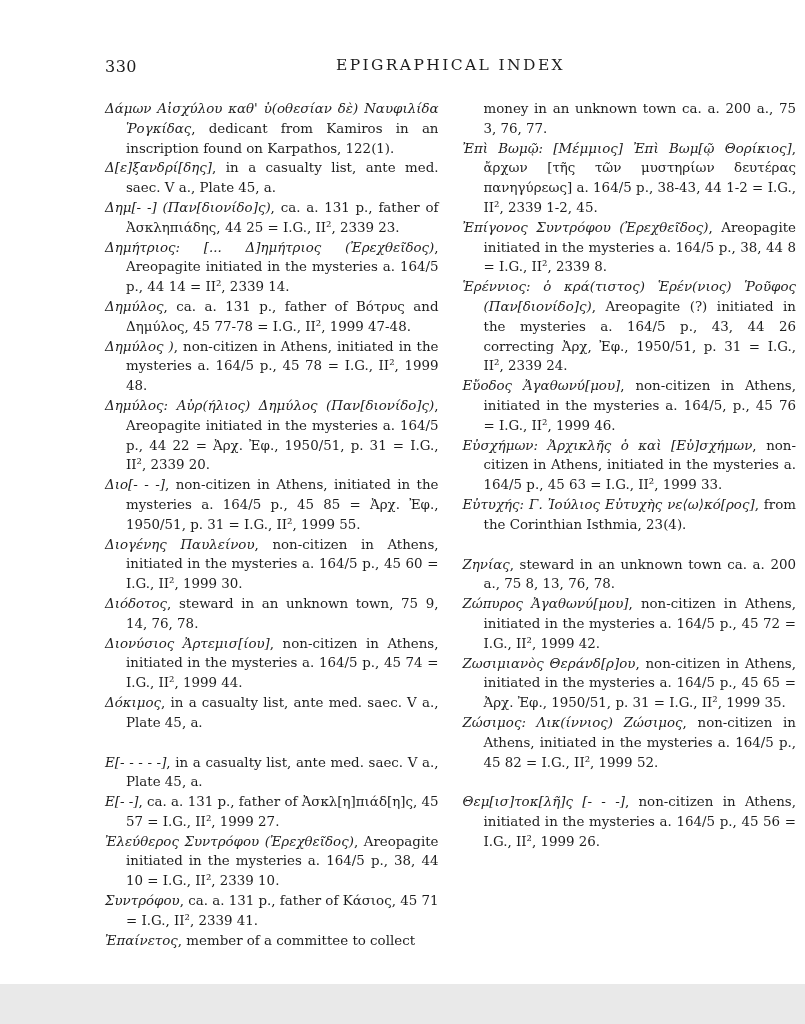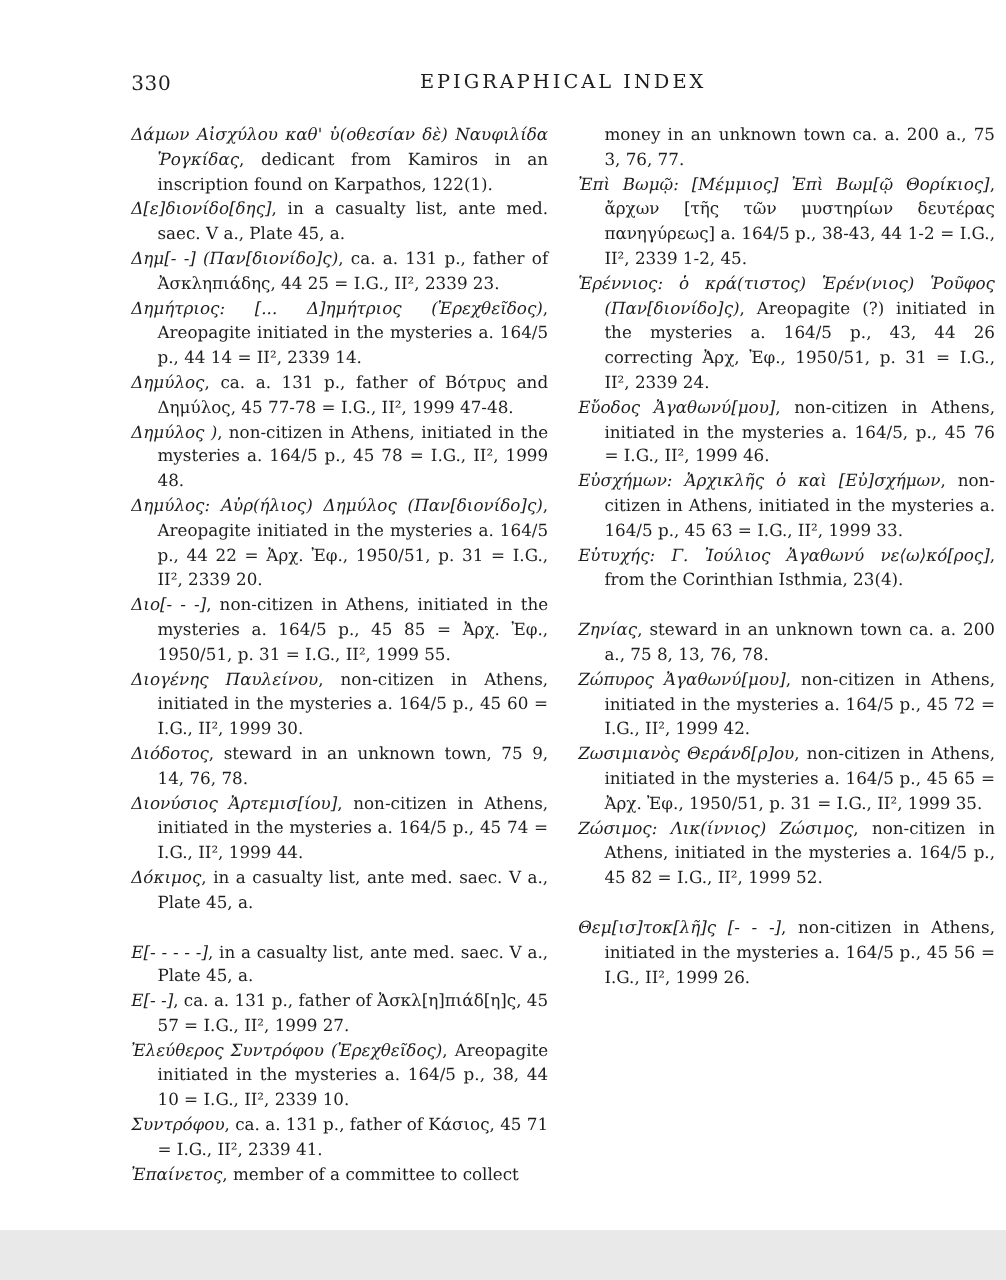--- a/index.html
+++ b/index.html
@@ -41,44 +41,45 @@
 <body>
 
 <div class="page">
   <div class="header">
     <span class="page-num">330</span>
     <span class="title">EPIGRAPHICAL INDEX</span>
   </div>
   <div class="columns">
     <div class="col" id="col-left">
         <p class="entry"><span class="head">Δάμων Αἰσχύλου καθ' ὑ(οθεσίαν δὲ) Ναυφιλίδα Ῥογκίδας</span><span>, dedicant from Kamiros in an inscription found on Karpathos, 122(1).</span></p>
-        <p class="entry"><span class="head">Δ[ε]διονίδο[δης]</span><span>, in a casualty list, ante med. saec. V a., Plate 45, a.</span></p>
+        <p class="entry"><span class="head">Δ[ε]ξανδρί[δης]</span><span>, in a casualty list, ante med. saec. V a., Plate 45, a.</span></p>
         <p class="entry"><span class="head">Δημ[- -] (Παν[διονίδο]ς)</span><span>, ca. a. 131 p., father of Ἀσκληπιάδης, 44 25 = I.G., II², 2339 23.</span></p>
         <p class="entry"><span class="head">Δημήτριος: [... Δ]ημήτριος (Ἐρεχθεῖδος)</span><span>, Areopagite initiated in the mysteries a. 164/5 p., 44 14 = II², 2339 14.</span></p>
         <p class="entry"><span class="head">Δημύλος</span><span>, ca. a. 131 p., father of Βότρυς and Δημύλος, 45 77-78 = I.G., II², 1999 47-48.</span></p>
         <p class="entry"><span class="head">Δημύλος )</span><span>, non-citizen in Athens, initiated in the mysteries a. 164/5 p., 45 78 = I.G., II², 1999 48.</span></p>
         <p class="entry"><span class="head">Δημύλος: Αὐρ(ήλιος) Δημύλος (Παν[διονίδο]ς)</span><span>, Areopagite initiated in the mysteries a. 164/5 p., 44 22 = Ἀρχ. Ἐφ., 1950/51, p. 31 = I.G., II², 2339 20.</span></p>
         <p class="entry"><span class="head">Διο[- - -]</span><span>, non-citizen in Athens, initiated in the mysteries a. 164/5 p., 45 85 = Ἀρχ. Ἐφ., 1950/51, p. 31 = I.G., II², 1999 55.</span></p>
         <p class="entry"><span class="head">Διογένης Παυλείνου</span><span>, non-citizen in Athens, initiated in the mysteries a. 164/5 p., 45 60 = I.G., II², 1999 30.</span></p>
         <p class="entry"><span class="head">Διόδοτος</span><span>, steward in an unknown town, 75 9, 14, 76, 78.</span></p>
         <p class="entry"><span class="head">Διονύσιος Ἀρτεμισ[ίου]</span><span>, non-citizen in Athens, initiated in the mysteries a. 164/5 p., 45 74 = I.G., II², 1999 44.</span></p>
         <p class="entry"><span class="head">Δόκιμος</span><span>, in a casualty list, ante med. saec. V a., Plate 45, a.</span></p>
         <p class="entry gap"><span class="head">Ε[- - - - -]</span><span>, in a casualty list, ante med. saec. V a., Plate 45, a.</span></p>
         <p class="entry"><span class="head">Ε[- -]</span><span>, ca. a. 131 p., father of Ἀσκλ[η]πιάδ[η]ς, 45 57 = I.G., II², 1999 27.</span></p>
         <p class="entry"><span class="head">Ἐλεύθερος Συντρόφου (Ἐρεχθεῖδος)</span><span>, Areopagite initiated in the mysteries a. 164/5 p., 38, 44 10 = I.G., II², 2339 10.</span></p>
         <p class="entry"><span class="head">Συντρόφου</span><span>, ca. a. 131 p., father of Κάσιος, 45 71 = I.G., II², 2339 41.</span></p>
         <p class="entry"><span class="head">Ἐπαίνετος</span><span>, member of a committee to collect</span></p>
       </div>
     <div class="col" id="col-right">
         <p class="entry continuation"><span>money in an unknown town ca. a. 200 a., 75 3, 76, 77.</span></p>
         <p class="entry"><span class="head">Ἐπὶ Βωμῷ: [Μέμμιος] Ἐπὶ Βωμ[ῷ Θορίκιος]</span><span>, ἄρχων [τῆς τῶν μυστηρίων δευτέρας πανηγύρεως] a. 164/5 p., 38-43, 44 1-2 = I.G., II², 2339 1-2, 45.</span></p>
+        <p class="entry"><span class="head">Ἐπίγονος Συντρόφου (Ἐρεχθεῖδος)</span><span>, Areopagite initiated in the mysteries a. 164/5 p., 38, 44 8 = I.G., II², 2339 8.</span></p>
         <p class="entry"><span class="head">Ἑρέννιος: ὁ κρά(τιστος) Ἑρέν(νιος) Ῥοῦφος (Παν[διονίδο]ς)</span><span>, Areopagite (?) initiated in the mysteries a. 164/5 p., 43, 44 26 correcting Ἀρχ, Ἐφ., 1950/51, p. 31 = I.G., II², 2339 24.</span></p>
         <p class="entry"><span class="head">Εὔοδος Ἀγαθωνύ[μου]</span><span>, non-citizen in Athens, initiated in the mysteries a. 164/5, p., 45 76 = I.G., II², 1999 46.</span></p>
         <p class="entry"><span class="head">Εὐσχήμων: Ἀρχικλῆς ὁ καὶ [Εὐ]σχήμων</span><span>, non-citizen in Athens, initiated in the mysteries a. 164/5 p., 45 63 = I.G., II², 1999 33.</span></p>
-        <p class="entry"><span class="head">Εὐτυχής: Γ. Ἰούλιος Ἀγαθωνύ νε⟨ω⟩κό[ρος]</span><span>, from the Corinthian Isthmia, 23(4).</span></p>
+        <p class="entry"><span class="head">Εὐτυχής: Γ. Ἰούλιος Εὐτυχὴς νε⟨ω⟩κό[ρος]</span><span>, from the Corinthian Isthmia, 23(4).</span></p>
         <p class="entry gap"><span class="head">Ζηνίας</span><span>, steward in an unknown town ca. a. 200 a., 75 8, 13, 76, 78.</span></p>
         <p class="entry"><span class="head">Ζώπυρος Ἀγαθωνύ[μου]</span><span>, non-citizen in Athens, initiated in the mysteries a. 164/5 p., 45 72 = I.G., II², 1999 42.</span></p>
         <p class="entry"><span class="head">Ζωσιμιανὸς Θεράνδ[ρ]ου</span><span>, non-citizen in Athens, initiated in the mysteries a. 164/5 p., 45 65 = Ἀρχ. Ἐφ., 1950/51, p. 31 = I.G., II², 1999 35.</span></p>
         <p class="entry"><span class="head">Ζώσιμος: Λικ(ίννιος) Ζώσιμος</span><span>, non-citizen in Athens, initiated in the mysteries a. 164/5 p., 45 82 = I.G., II², 1999 52.</span></p>
         <p class="entry gap"><span class="head">Θεμ[ισ]τοκ[λῆ]ς [- - -]</span><span>, non-citizen in Athens, initiated in the mysteries a. 164/5 p., 45 56 = I.G., II², 1999 26.</span></p>
       </div>
   </div>
 </div>
 
 </body></html>

